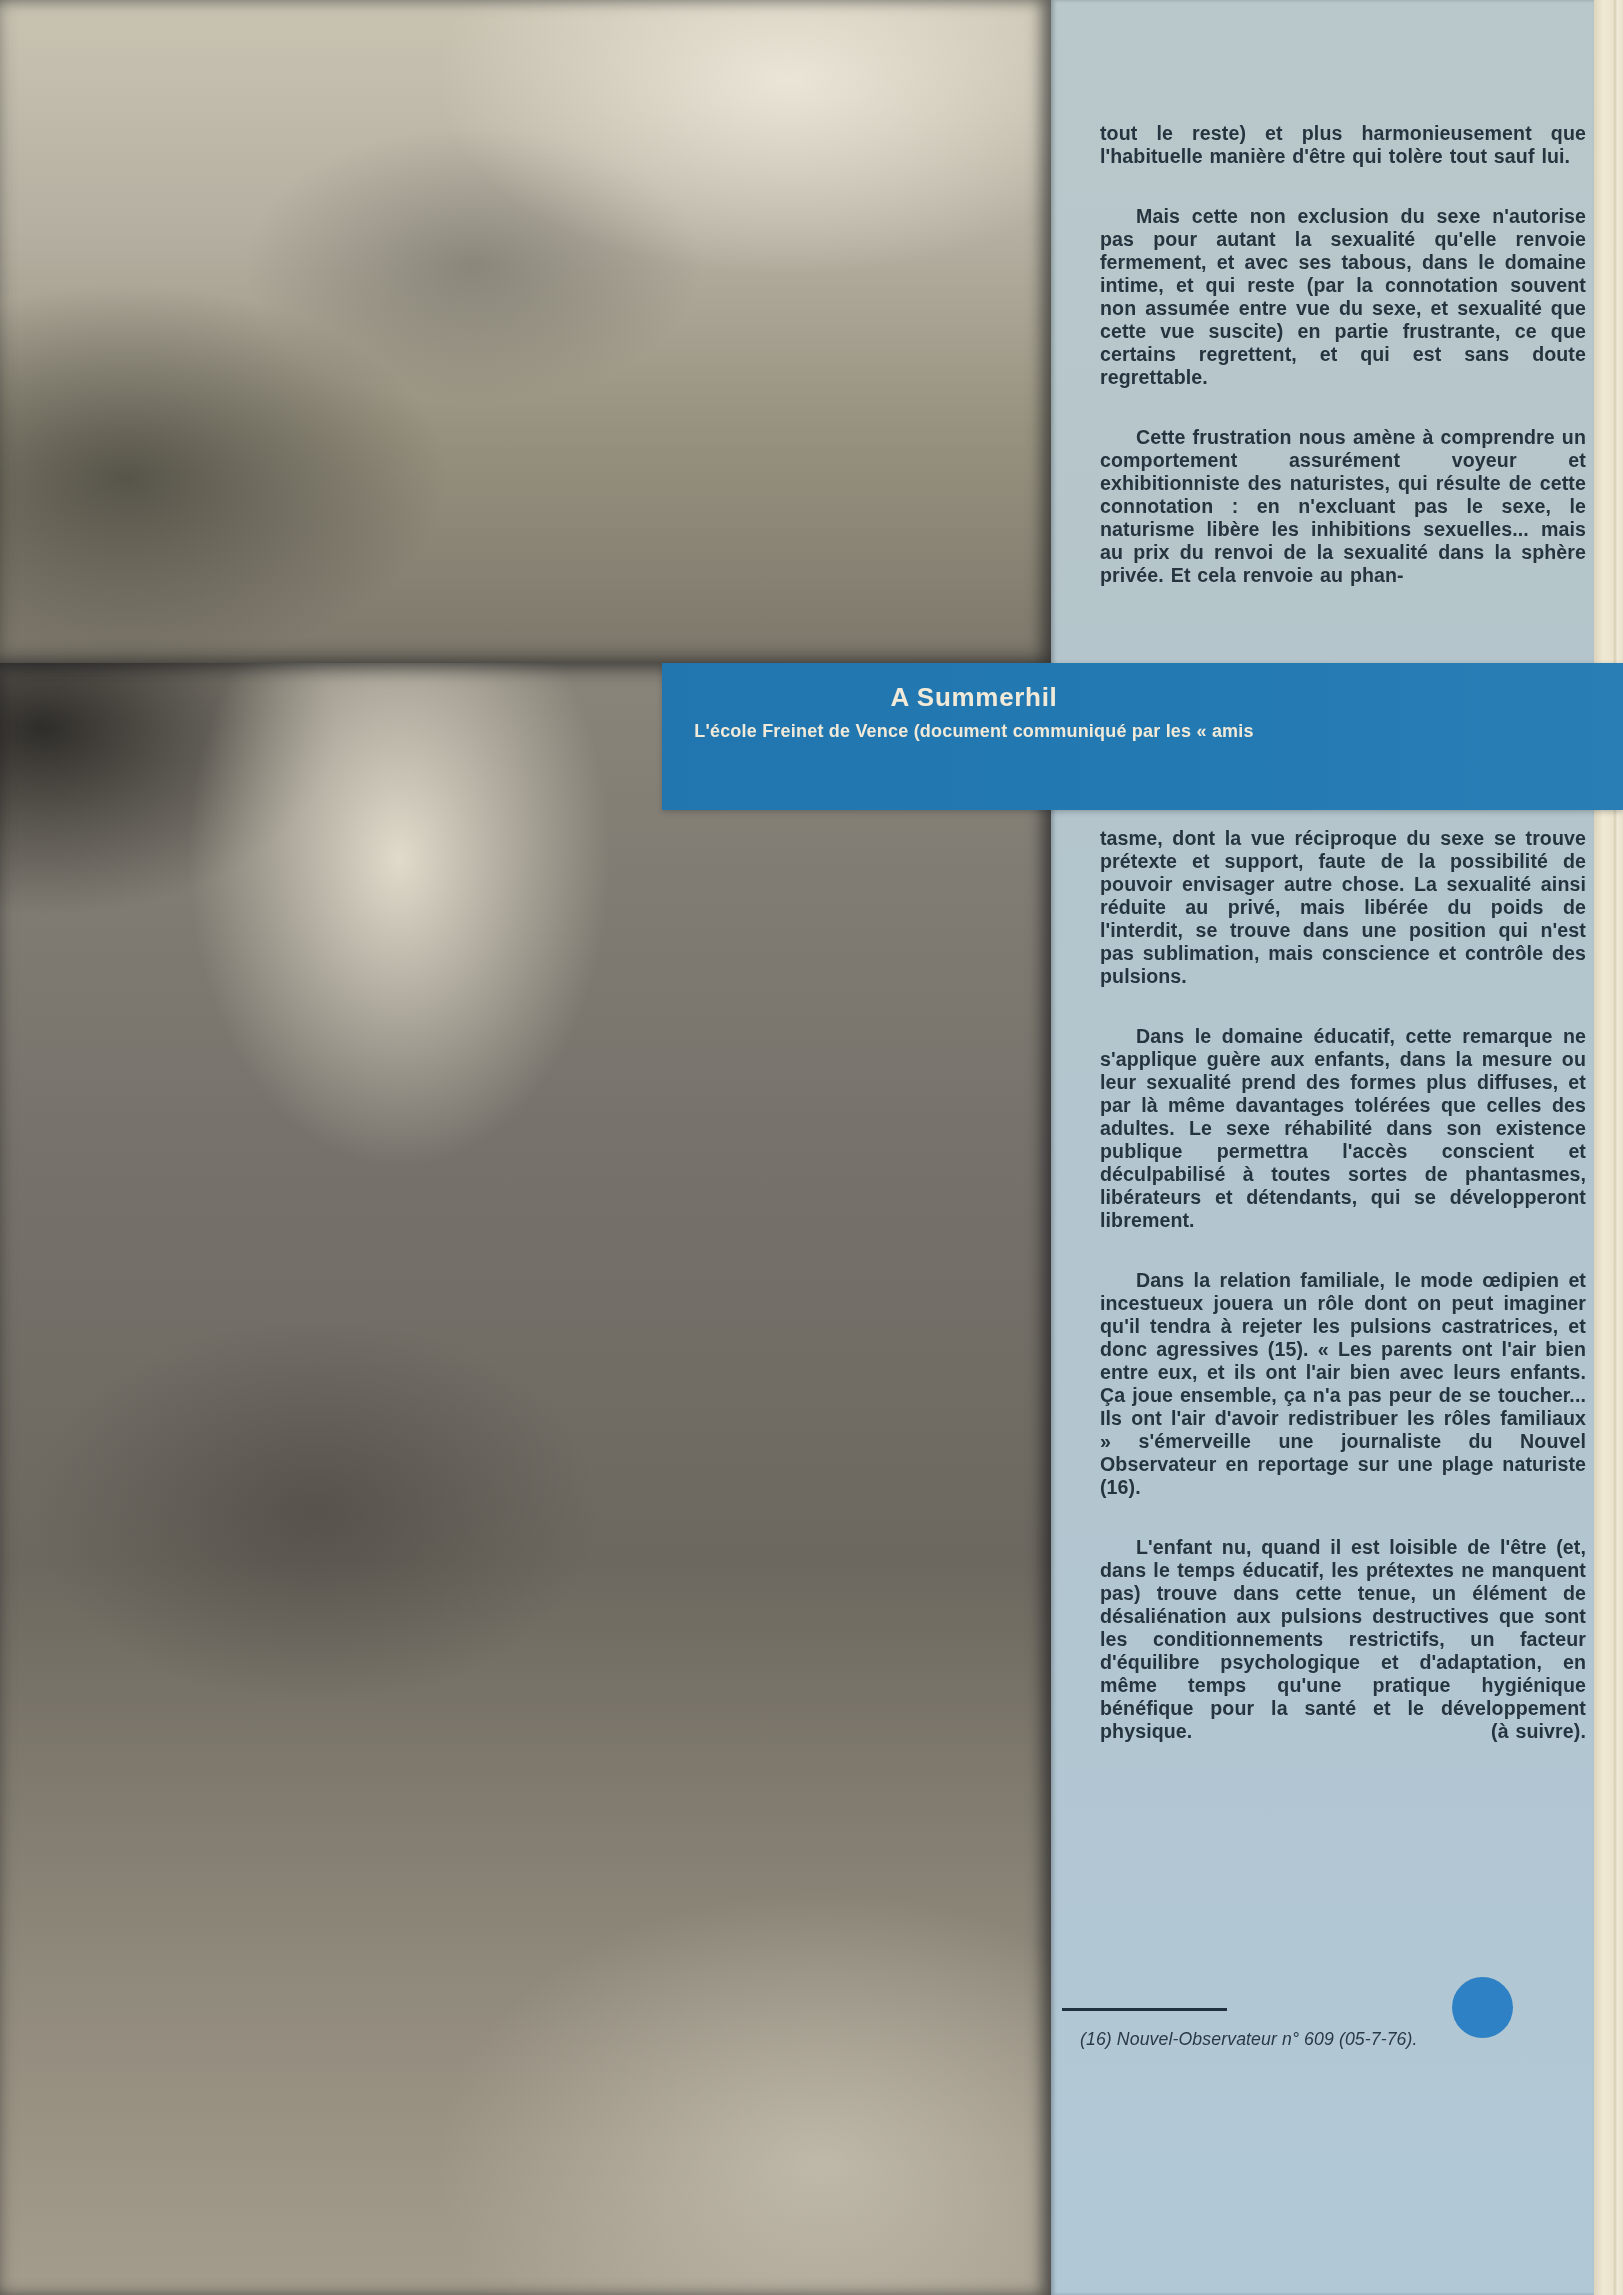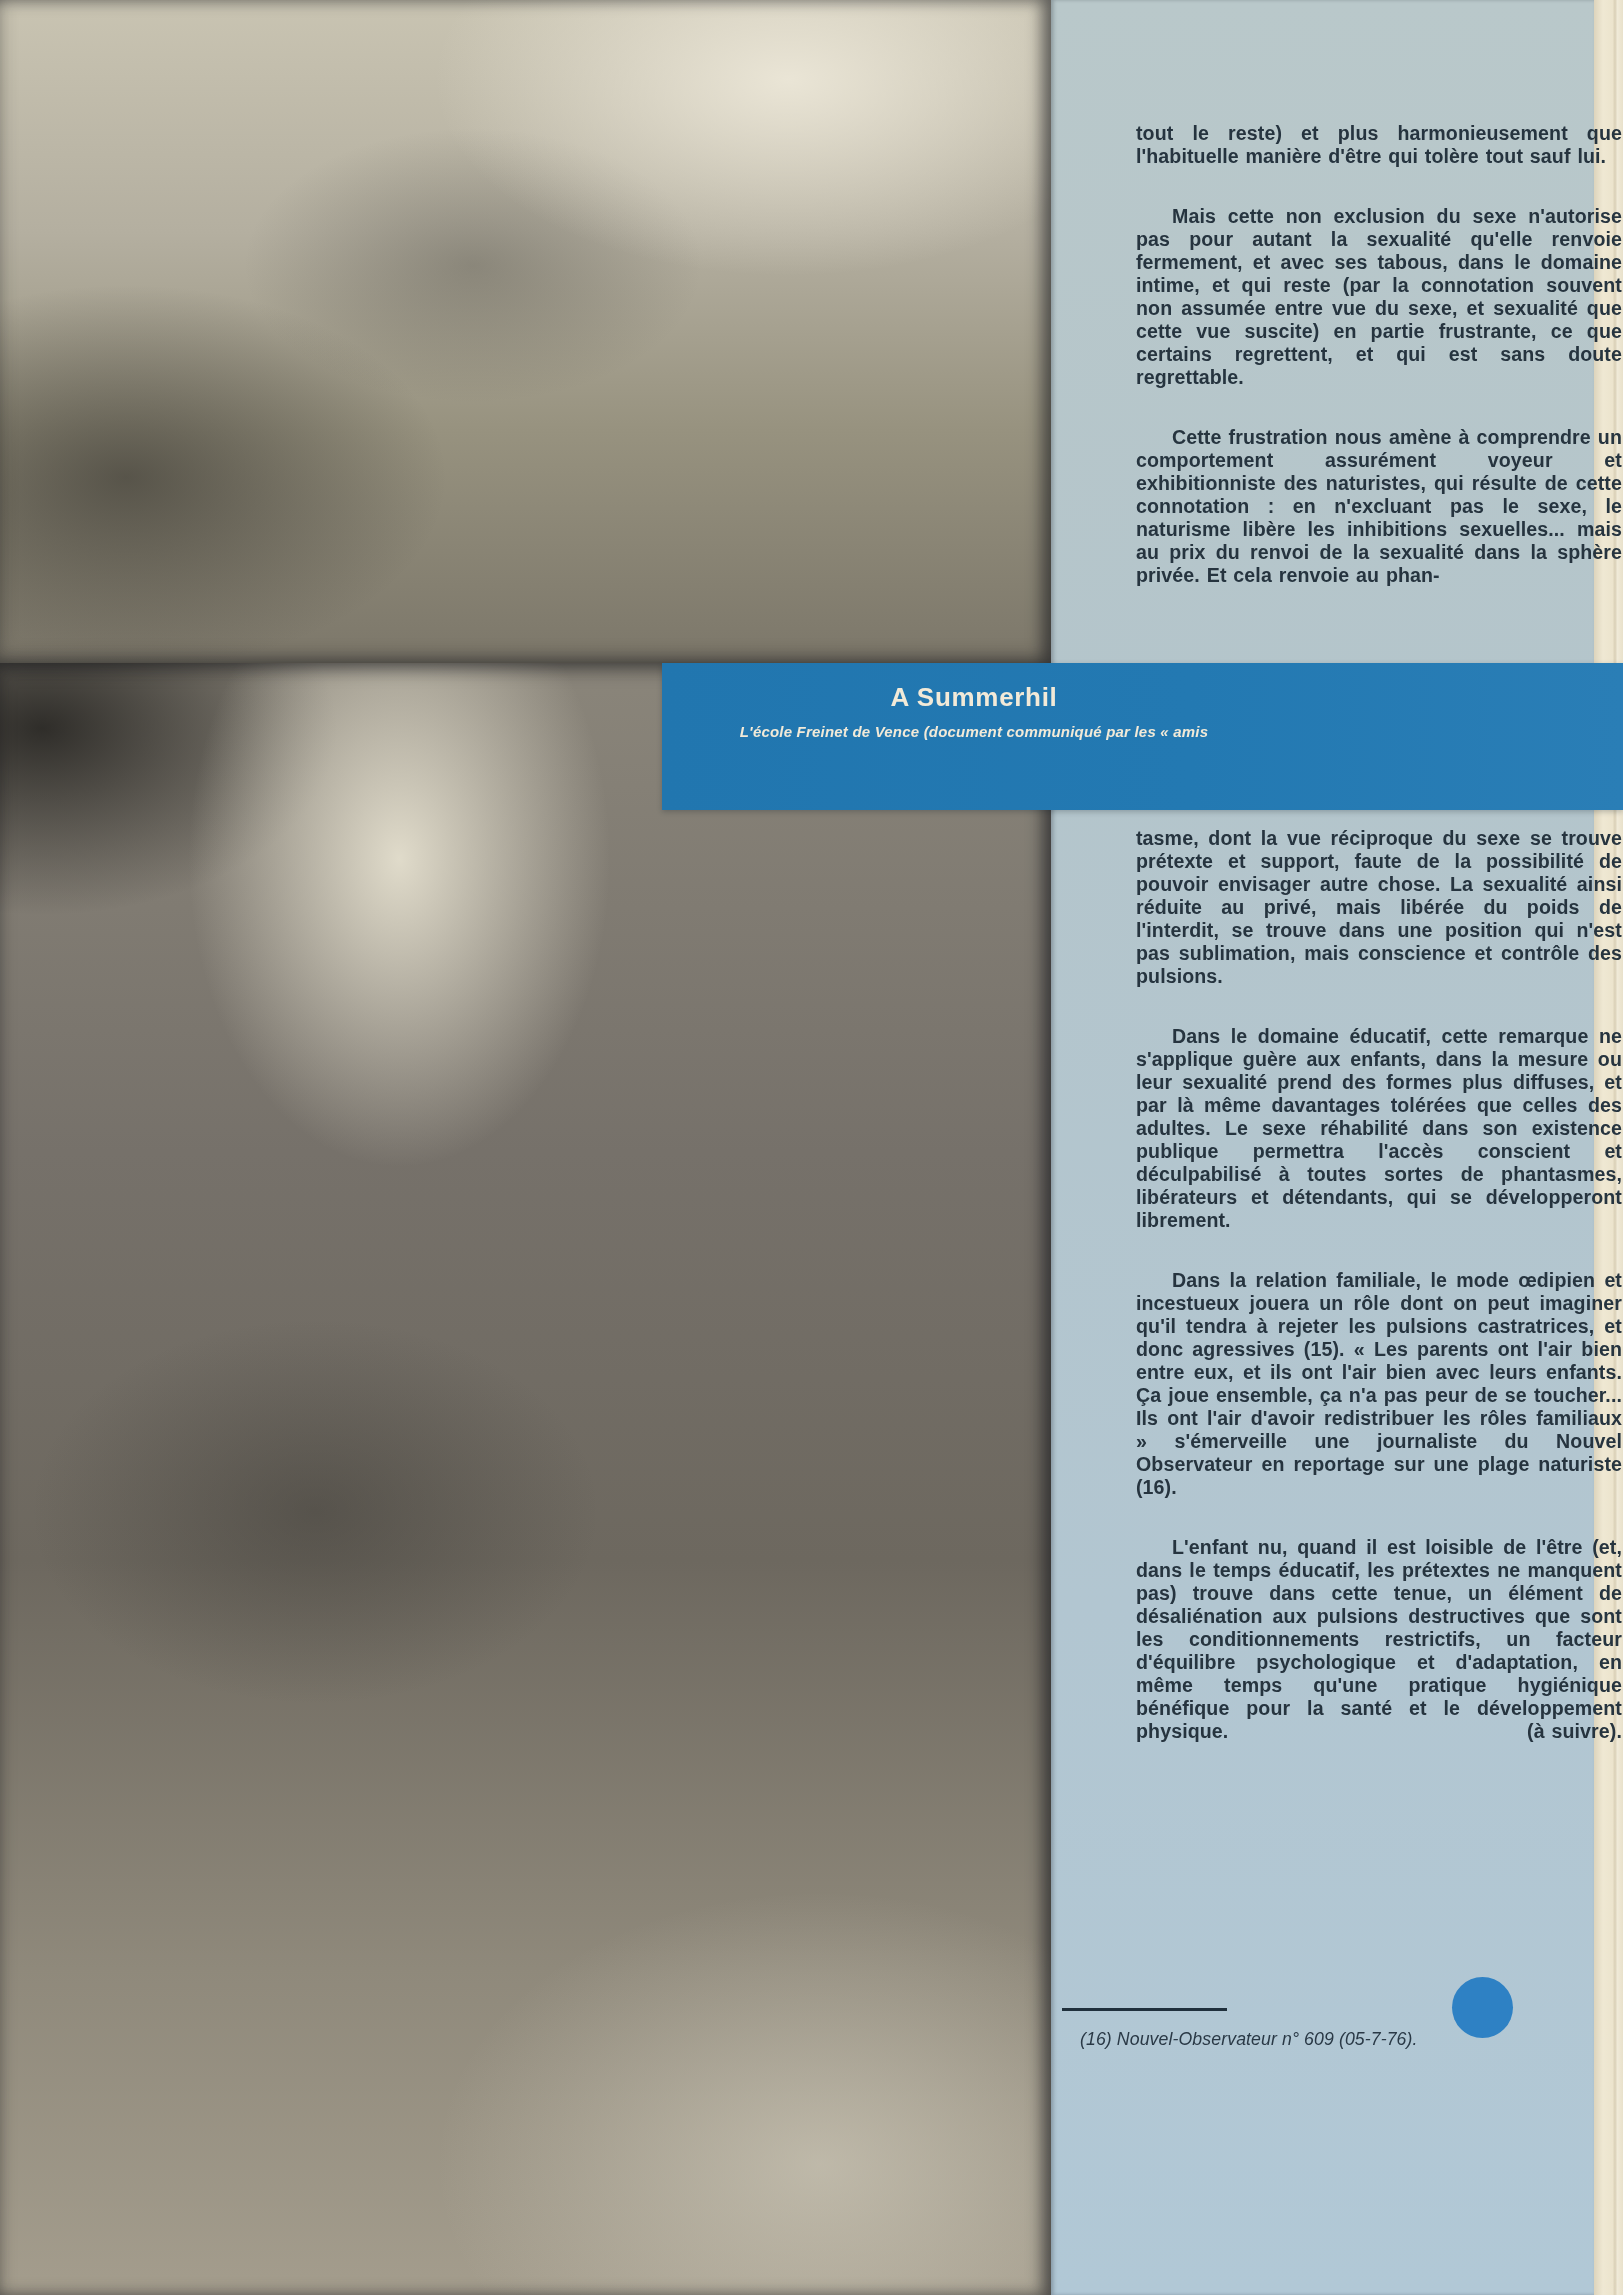--- a/index.html
+++ b/index.html
@@ -35,21 +35,21 @@
   .right-column{
     position:absolute;left:1051px;top:0;width:543px;height:2295px;
     background:linear-gradient(180deg,#b9c8ca 0%,#b4c5cb 30%,#b2c6d1 70%,#b1c8d6 100%);
     box-shadow:inset 2.6px 0 3.9px rgba(25,30,38,.25);
   }
   .page-edge{
     position:absolute;left:1594px;top:0;width:29.5px;height:2295px;
     background:linear-gradient(90deg,#ddd4bc 0%,#efe8d3 30%,#ece4cd 62%,#d9cfb6 70%,#f0ead8 78%,#e7dfc8 100%);
   }
 
-  .flow{position:absolute;left:1136px;width:486px;color:#26343f;}
+  .flow{position:absolute;left:1100px;width:486px;color:#26343f;}
   .flow-1{top:122px;}
   .flow-2{top:827px;}
   .flow p{
     margin:0 0 37px 0;
     font-size:19.6px;line-height:23px;font-weight:700;
     text-align:justify;letter-spacing:0.1px;word-spacing:1.3px;
     text-indent:36px;
   }
   .flow p.cont{text-indent:0;}
   .flow p:last-child{margin-bottom:0;}
@@ -78,21 +78,21 @@
   }
   .caption-inner{
     position:absolute;left:0;top:0;width:602px;height:147px;
     text-align:center;color:#f2ead8;padding-left:11px;
   }
   .caption-title{
     margin-top:19.6px;font-size:26px;line-height:29px;font-weight:700;
     letter-spacing:0.7px;
   }
   .caption-line{
-    font-size:15px;line-height:39px;font-style:italic;font-weight:700;
+    font-size:18px;line-height:39px;font-weight:700;
     letter-spacing:0.2px;
   }
 </style>
 </head>
 <body>
 
 <div class="page">
 
   <div class="photo photo-top"></div>
   <div class="photo photo-bottom"></div>

